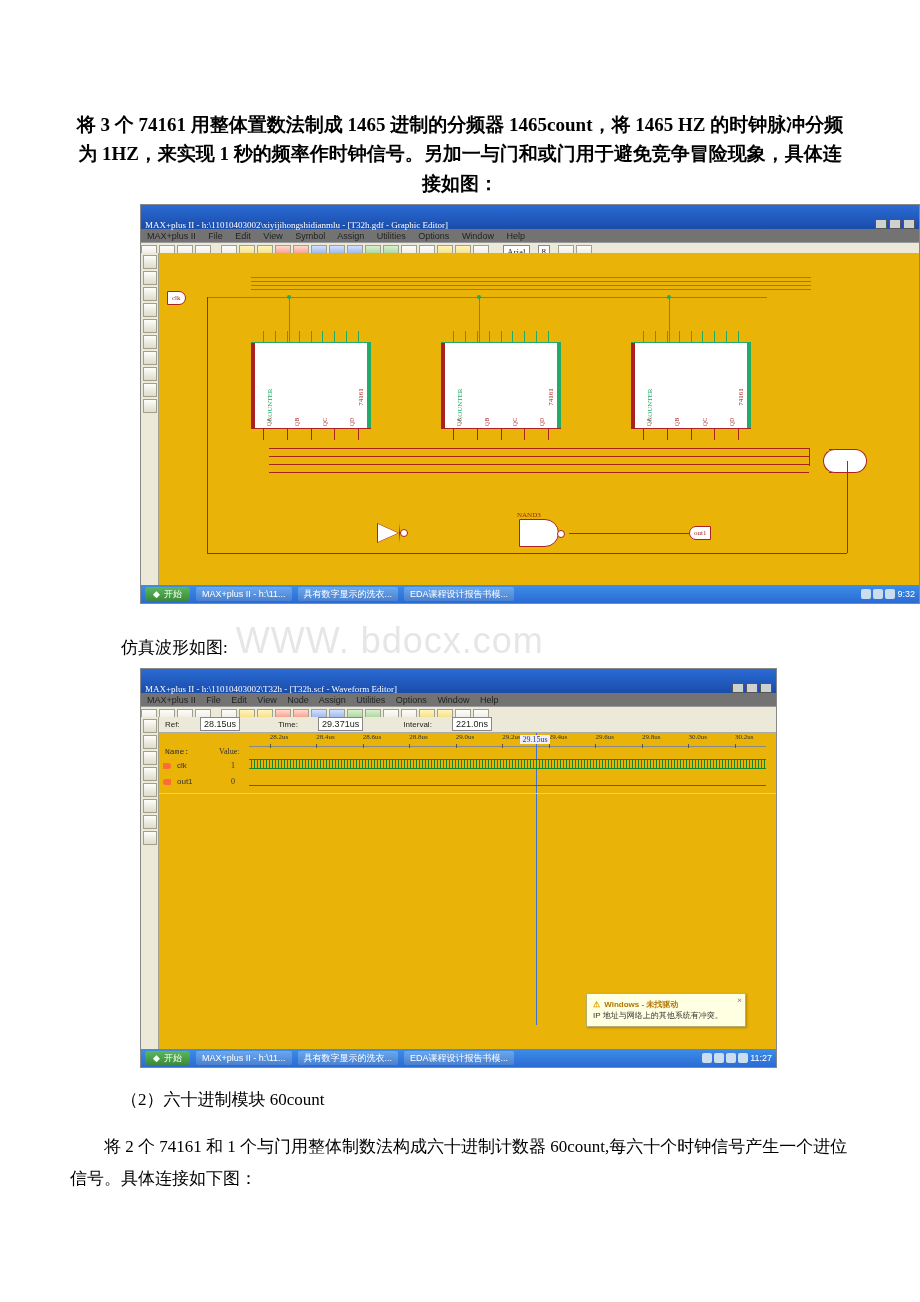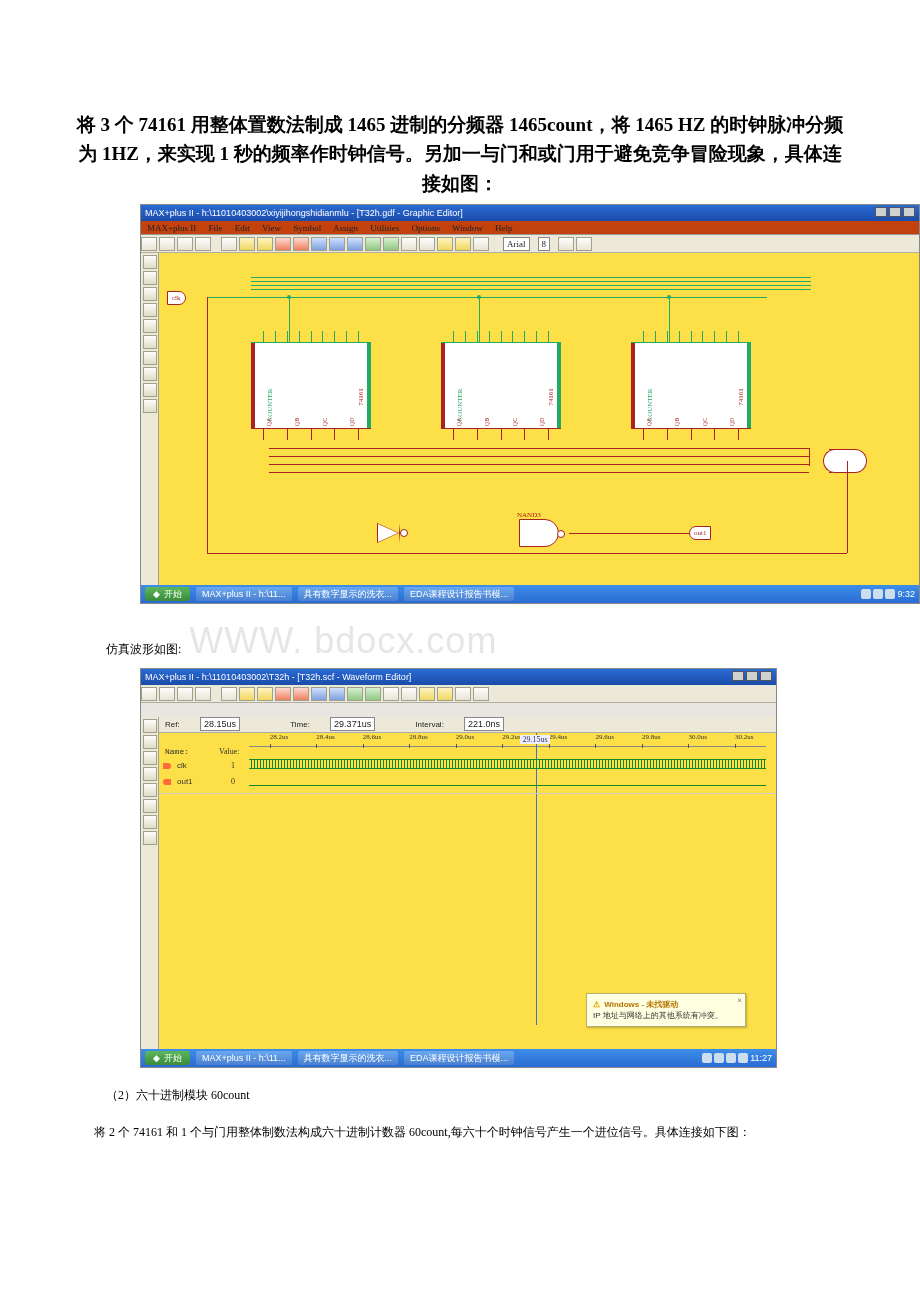--- a/index.html
+++ b/index.html
@@ -32,38 +32,38 @@
   }
   .shot1 { width: 780px; height: 400px; margin-left: 70px; }
   .shot2 { width: 637px; height: 400px; margin-left: 70px; }
 
   .title-bar {
     height: 16px;
     background: linear-gradient(#2a6bd4, #1a4caa);
     color: #fff;
     font-size: 9px;
     line-height: 16px;
-    padding: 0 4px;
+    padding: 12px 4px;
     display: flex;
     justify-content: space-between;
-    font-family: Liberation Sans, sans-serif;
+    font-family: Liberation Serif, serif;
   }
   .title-bar .btns { display:flex; gap:2px; }
   .title-bar .btns span {
     display:inline-block; width:12px; height:10px; margin-top:2px;
     background:#d0d0d0; border:1px solid #555;
   }
   .menu-bar {
     height: 14px;
-    background: #c2410c;
+    background: #737373;
     border-bottom: 1px solid #999;
     font-size: 9px;
     line-height: 14px;
     padding-left: 6px;
-    font-family: Liberation Serif, serif;
+    font-family: Liberation Sans, sans-serif;
     color:#222;
   }
   .menu-bar span { margin-right: 10px; }
   .toolbar-row {
     height: 18px;
     background: #ece9d8;
     border-bottom: 1px solid #b0aea0;
     display:flex;
     align-items:center;
     padding-left:0;
@@ -94,21 +94,21 @@
   }
   .left-tools .lt {
     width:14px; height:14px; margin-left:2px;
     background: linear-gradient(#fdfdfb,#e0dcc8);
     border:1px solid #a0a090;
   }
 
   .canvas {
     position: absolute;
     left: 18px; top: 48px; right: 0; bottom: 18px;
-    background: #fde047;
+    background: #eab308;
     overflow:hidden;
   }
   .taskbar {
     position: absolute;
     left: 0; right: 0; bottom: 0; height: 18px;
     background: linear-gradient(#3c8ee8,#2a6bd4);
     display:flex; align-items:center;
     font-size:9px; color:#fff; font-family:Tahoma,sans-serif;
     padding:0 4px; gap:6px;
   }
@@ -229,21 +229,21 @@
 
   .watermark {
     font-family: Arial, sans-serif;
     font-size: 36px;
     letter-spacing: 1px;
     color: #e6e6e6;
     margin: 4px 0 6px 150px;
     font-weight: 500;
   }
   .para {
-    font-size: 12px;
+    font-size: 17px;
     line-height: 1.9;
     margin: 16px 0 0 0;
   }
   .indent { text-indent: 2em; }
   .sub { padding-left: 3em; }
 
   
   .shot2 .menu-bar span { margin-right: 8px; }
 </style>
 </head>
@@ -465,20 +465,32 @@
 
   <div class="shot shot2">
     <div class="title-bar">
       <span>MAX+plus II - h:\11010403002\T32h - [T32h.scf - Waveform Editor]</span>
       <span class="btns">
           <span></span>
           <span></span>
           <span></span>
         </span>
     </div>
+    <div class="menu-bar">
+      <span>MAX+plus II</span>
+      <span>File</span>
+      <span>Edit</span>
+      <span>View</span>
+      <span>Node</span>
+      <span>Assign</span>
+      <span>Utilities</span>
+      <span>Options</span>
+      <span>Window</span>
+      <span>Help</span>
+    </div>
     <div class="toolbar-row">
       <div class="tbtn"></div>
       <div class="tbtn"></div>
       <div class="tbtn"></div>
       <div class="tbtn"></div>
       <div style="width:6px"></div>
       <div class="tbtn"></div>
       <div class="tbtn hue-y"></div>
       <div class="tbtn hue-y"></div>
       <div class="tbtn hue-r"></div>
@@ -503,21 +515,21 @@
       <div class="lt"></div>
       <div class="lt"></div>
       <div class="lt"></div>
       <div class="lt"></div>
     </div>
 
     <div class="canvas">
       <div class="wf-head">
         <span>Ref:</span>
         <span class="tsel" style="display:inline-block;">28.15us</span>
-        <span style="margin-left:30px;">Time:</span>
+        <span style="margin-left:18px;">Time:</span>
         <span class="tsel" style="display:inline-block;">29.371us</span>
         <span style="margin-left:20px;">Interval:</span>
         <span class="tsel" style="display:inline-block;">221.0ns</span>
       </div>
 
       <div style="position:absolute; left:6px; top:30px; font-size:8px; color:#333; font-family:Liberation Mono, monospace;">Name:</div>
       <div style="position:absolute; left:60px; top:30px; font-size:8px; color:#333; font-family:Tahoma;">Value:</div>
 
       <div class="wf-ruler">
         <div class="tk" style="left:4%">28.2us</div>

